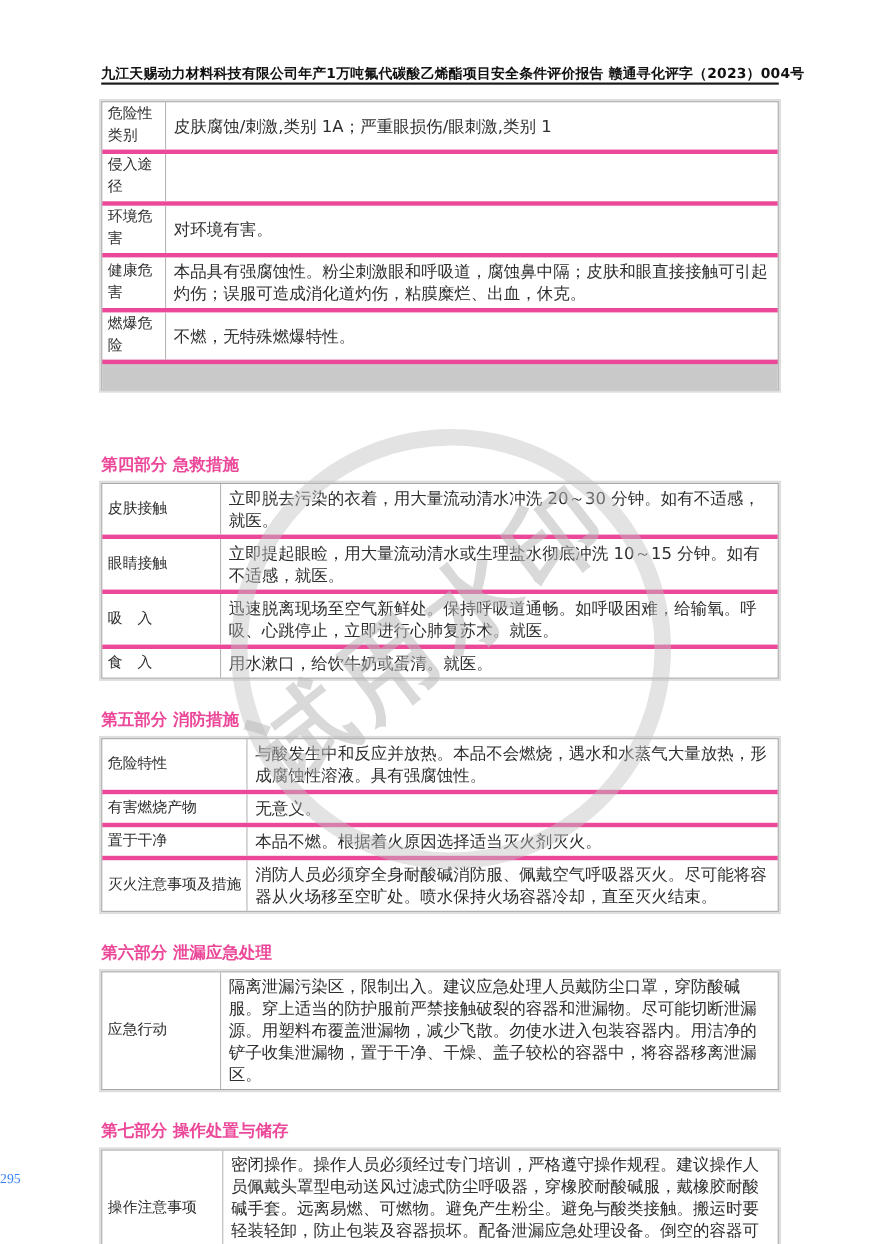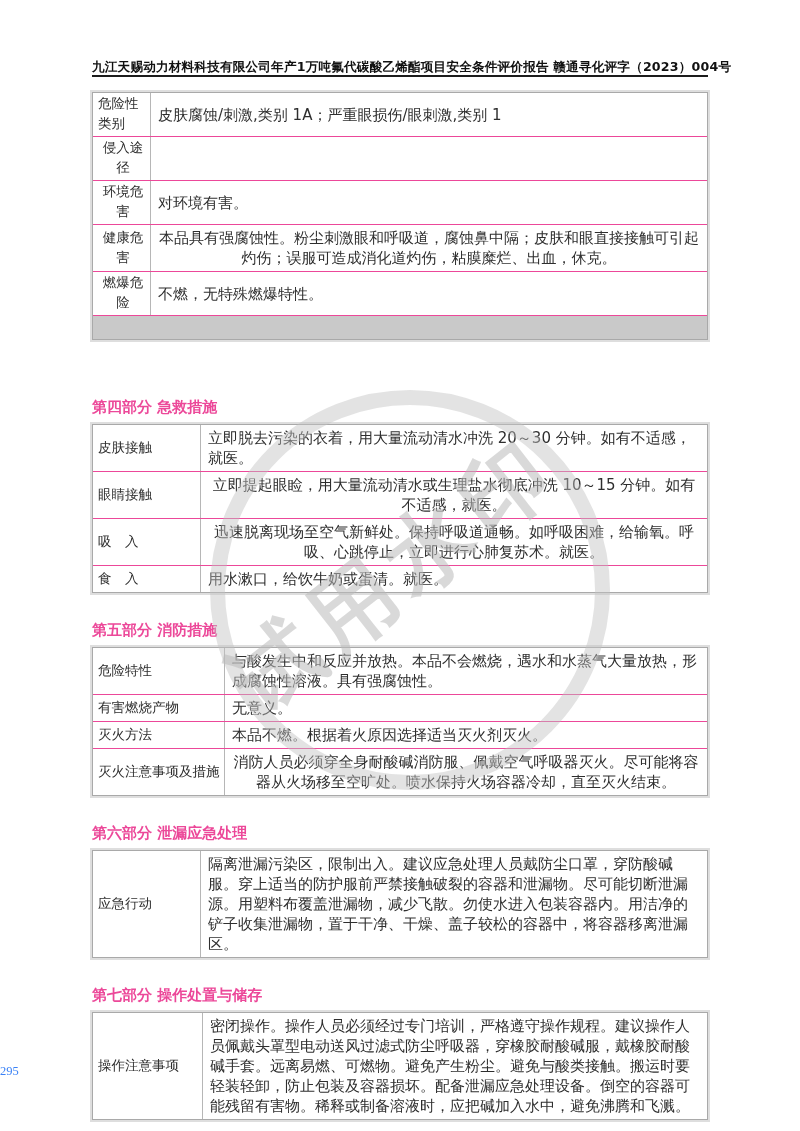--- a/index.html
+++ b/index.html
@@ -28,21 +28,21 @@
   }
 
   
   .tbl {
     border:1px solid #a9a9a9;
     box-shadow:0 0 0 2px #dedede;
     background:#fff; color:#2e2e2e;
     margin-bottom:4px;
   }
   .trow { display:flex; }
-  .trow + .trow, .gray-band { border-top:1px solid #ec4899;text-align:center; }
+  .trow + .trow, .gray-band { border-top:4px solid #ec4899; }
   .tlabel {
     flex:0 0 var(--lw); border-right:1px solid #b6b6b6;
     padding:0 2px 3px 5px; font-size:13.5px; line-height:20px;
     display:flex; align-items:center;
   }
   .tcontent {
     flex:1; padding:3px 7px; font-size:15px; line-height:20px;
     display:flex; align-items:center;
   }
   .t0 { --lw:50px; margin-top:15px; }
@@ -137,21 +137,21 @@
     <div class="tbl t2">
       <div class="trow">
         <div class="tlabel">危险特性</div>
         <div class="tcontent">与酸发生中和反应并放热。本品不会燃烧，遇水和水蒸气大量放热，形成腐蚀性溶液。具有强腐蚀性。</div>
       </div>
       <div class="trow">
         <div class="tlabel">有害燃烧产物</div>
         <div class="tcontent">无意义。</div>
       </div>
       <div class="trow">
-        <div class="tlabel">灭火方法</div>
+        <div class="tlabel">置于干净</div>
         <div class="tcontent">本品不燃。根据着火原因选择适当灭火剂灭火。</div>
       </div>
       <div class="trow">
         <div class="tlabel">灭火注意事项及措施</div>
         <div class="tcontent">消防人员必须穿全身耐酸碱消防服、佩戴空气呼吸器灭火。尽可能将容器从火场移至空旷处。喷水保持火场容器冷却，直至灭火结束。</div>
       </div>
     </div>
 
     <h2 class="sec-heading">第六部分 泄漏应急处理</h2>
     <div class="tbl t3">

